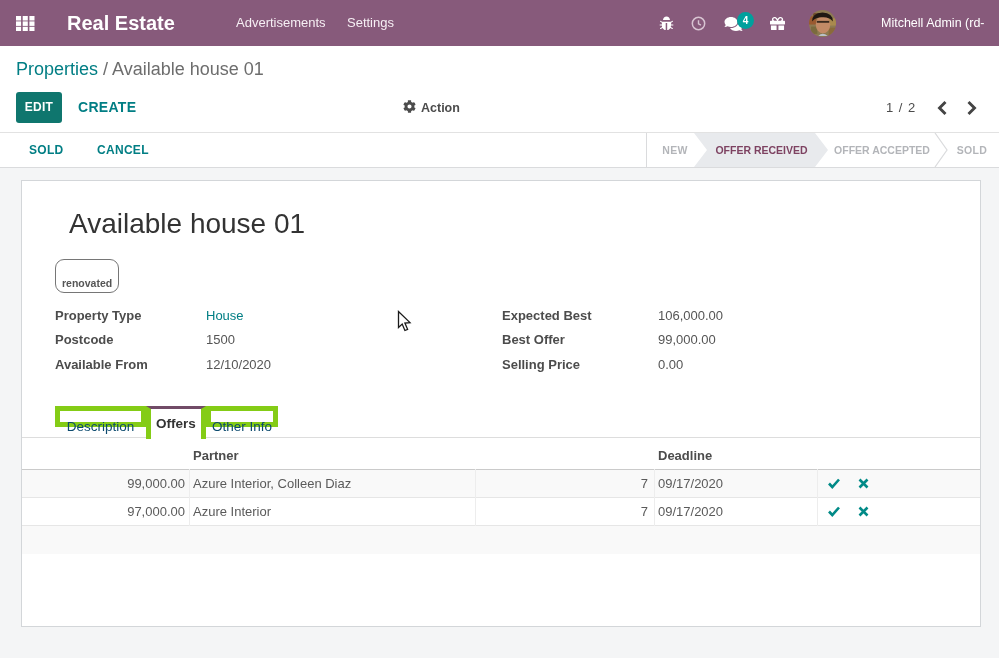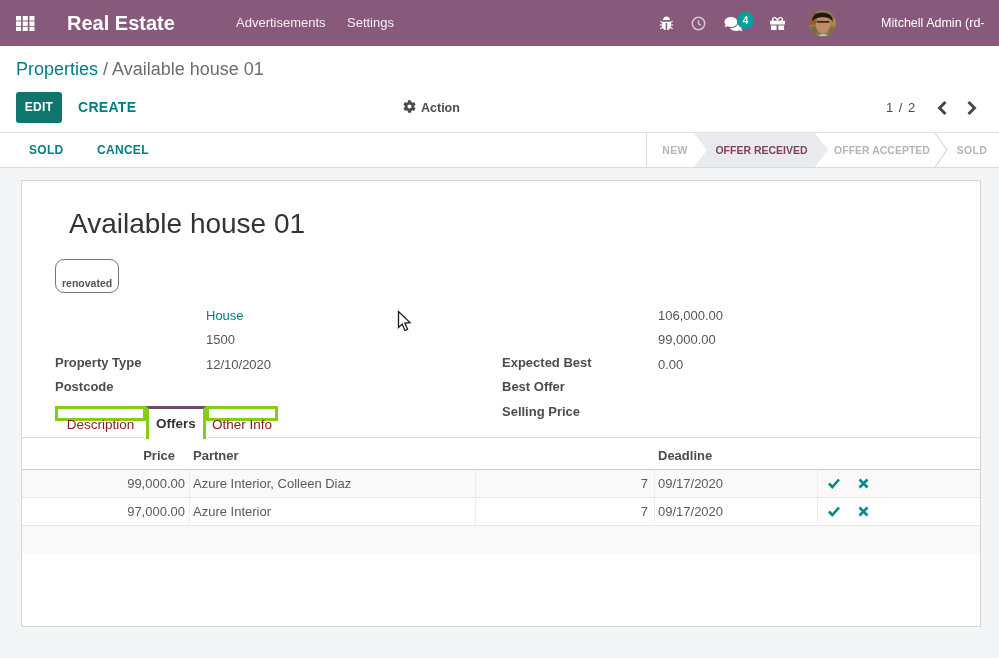--- a/index.html
+++ b/index.html
@@ -29,26 +29,26 @@
 
 #statusbar { position:absolute; left:0; top:133px; width:999px; height:35px; background:#fff; border-bottom:1px solid #dadbdd; }
 #statusbar .sbtn { position:absolute; top:0; line-height:34px; color:#017E84; font-size:12px; font-weight:bold; letter-spacing:.3px; }
 
 
 #content { position:absolute; left:0; top:168px; width:999px; height:490px; background:#f4f5f6; }
 #sheet { position:absolute; left:21px; top:12px; width:960px; height:447px; background:#fff; border:1px solid #d3d6d9; }
 #title { position:absolute; left:47px; top:27px; font-size:28px; color:#333; }
 .tag { position:absolute; left:33px; top:78px; height:22px; line-height:15px; padding:16px 6px; border:1px solid #767676; border-radius:9px; font-size:10.5px; font-weight:bold; color:#555; }
 
-.flabel { position:absolute; font-size:13px; font-weight:bold; color:#4c4c4c;margin-top:47px; }
+.flabel { position:absolute; font-size:13px; font-weight:bold; color:#4c4c4c; }
 .fval { position:absolute; font-size:13px; color:#555; }
 .fval a { color:#017E84; text-decoration:none; }
 
 
-.tab { position:absolute; top:225px; height:15px; line-height:32px; text-align:center; font-size:13.5px; color:#7f1d1d; background:#fff; border:3px solid #84cc16; }
+.tab { position:absolute; top:225px; height:21px; line-height:32px; text-align:center; font-size:13.5px; color:#0c4a6e; background:#fff; border:5px solid #84cc16; }
 .tab.active { border-top:3px solid #714B67; border-bottom:0; height:33px; line-height:29px; color:#333; font-weight:bold; z-index:2; }
 .nbline { position:absolute; left:0; top:256px; width:958px; height:1px; background:#ddd; }
 
 
 .th { position:absolute; top:262px; height:26px; line-height:26px; font-size:13px; font-weight:bold; color:#4c4c4c; }
 .trow { position:absolute; left:0; width:958px; height:28px; line-height:27px; font-size:13px; color:#5a5a5a; }
 .stripe { background:#f9f9f9; }
 .bb { border-bottom:1px solid #e6e6e6; }
 .cell { position:absolute; top:0; }
 .colsep { position:absolute; top:288px; width:1px; height:57px; background:#ededed; }
@@ -155,21 +155,20 @@
     <div class="flabel" style="left:480px;top:151px;">Best Offer</div>
     <div class="fval" style="left:636px;top:151px;">99,000.00</div>
     <div class="flabel" style="left:480px;top:176px;">Selling Price</div>
     <div class="fval" style="left:636px;top:176px;">0.00</div>
 
     <div class="nbline"></div>
     <div class="tab" style="left:33px;width:91px;">Description</div>
     <div class="tab active" style="left:124px;width:60px;">Offers</div>
     <div class="tab" style="left:184px;width:72px;">Other Info</div>
 
-    <div class="th" style="left:0;width:153px;text-align:right;">Price</div>
     <div class="th" style="left:171px;">Partner</div>
     <div class="th" style="left:636px;">Deadline</div>
     <div style="position:absolute;left:0;top:288px;width:958px;height:1px;background:#cacaca;"></div>
 
     <div class="trow stripe bb" style="top:289px;">
       <span class="cell" style="left:0;width:163px;text-align:right;display:inline-block;">99,000.00</span>
       <span class="cell" style="left:171px;">Azure Interior, Colleen Diaz</span>
       <span class="cell" style="left:430px;width:196px;text-align:right;display:inline-block;">7</span>
       <span class="cell" style="left:636px;">09/17/2020</span>
       <svg class="cell" style="left:806px;top:8px;" width="12" height="11" viewBox="0 0 12 11">

